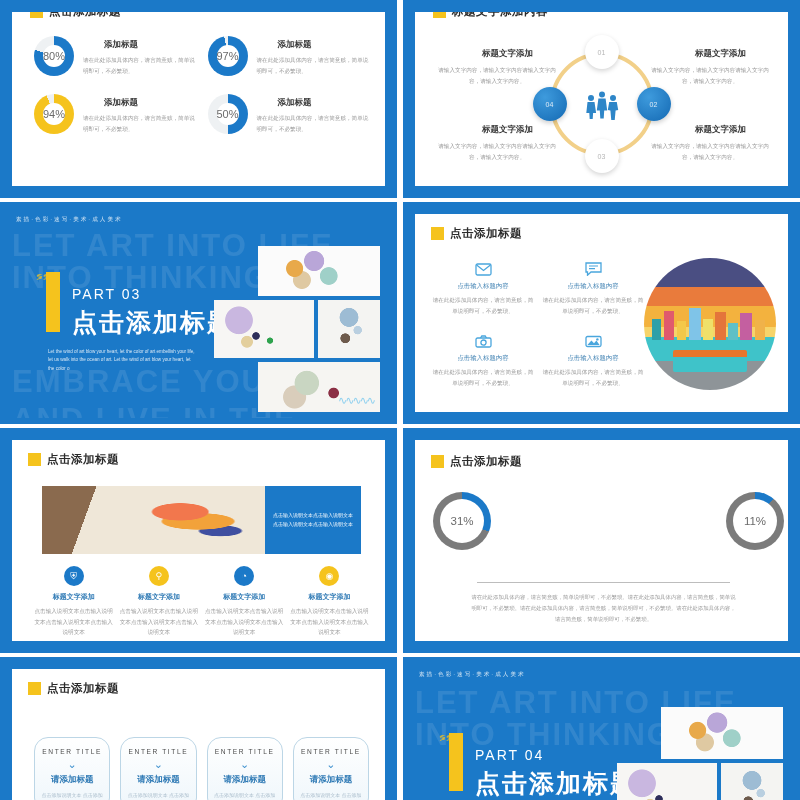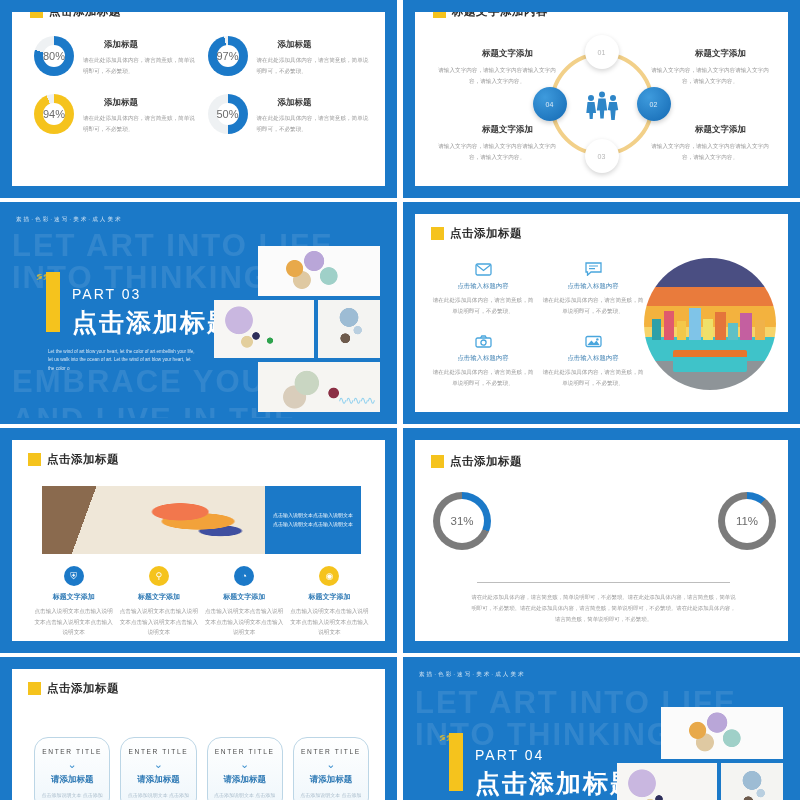--- a/index.html
+++ b/index.html
@@ -153,21 +153,21 @@
     justify-content:center;text-align:center;padding:0 6px;box-sizing:border-box;}
   .s5 .four{position:absolute;left:22px;right:16px;top:126px;
     display:grid;grid-template-columns:repeat(4,1fr);column-gap:6px;}
   .s5 .cl{text-align:center;}
   .s5 .cl .cir{width:20px;height:20px;border-radius:50%;margin:0 auto 6px;
     display:flex;align-items:center;justify-content:center;color:#fff;font-size:9px;}
   .s5 .cl .h{font-size:7px;font-weight:bold;color:#2f7ab5;margin-bottom:4px;}
 
   
   .s6 .hdr{left:16px;top:14px;}
-  .s6 .row{position:absolute;left:18px;right:12px;top:52px;
+  .s6 .row{position:absolute;left:18px;right:4px;top:52px;
     display:flex;justify-content:space-between;align-items:center;}
   .s6 .d{width:58px;height:58px;}
   .s6 .d .hole{inset:7px;}
   .s6 .d .val{font-size:11.5px;color:#6b6b6b;}
   .s6 .rule{position:absolute;left:62px;right:58px;top:142px;height:1px;background:#bdbdbd;}
   .s6 .para{position:absolute;left:56px;right:52px;top:152px;
     font-size:5.4px;line-height:2;color:#9a9a9a;text-align:center;}
 
   
   .s7 .hdr{left:16px;top:12px;}

